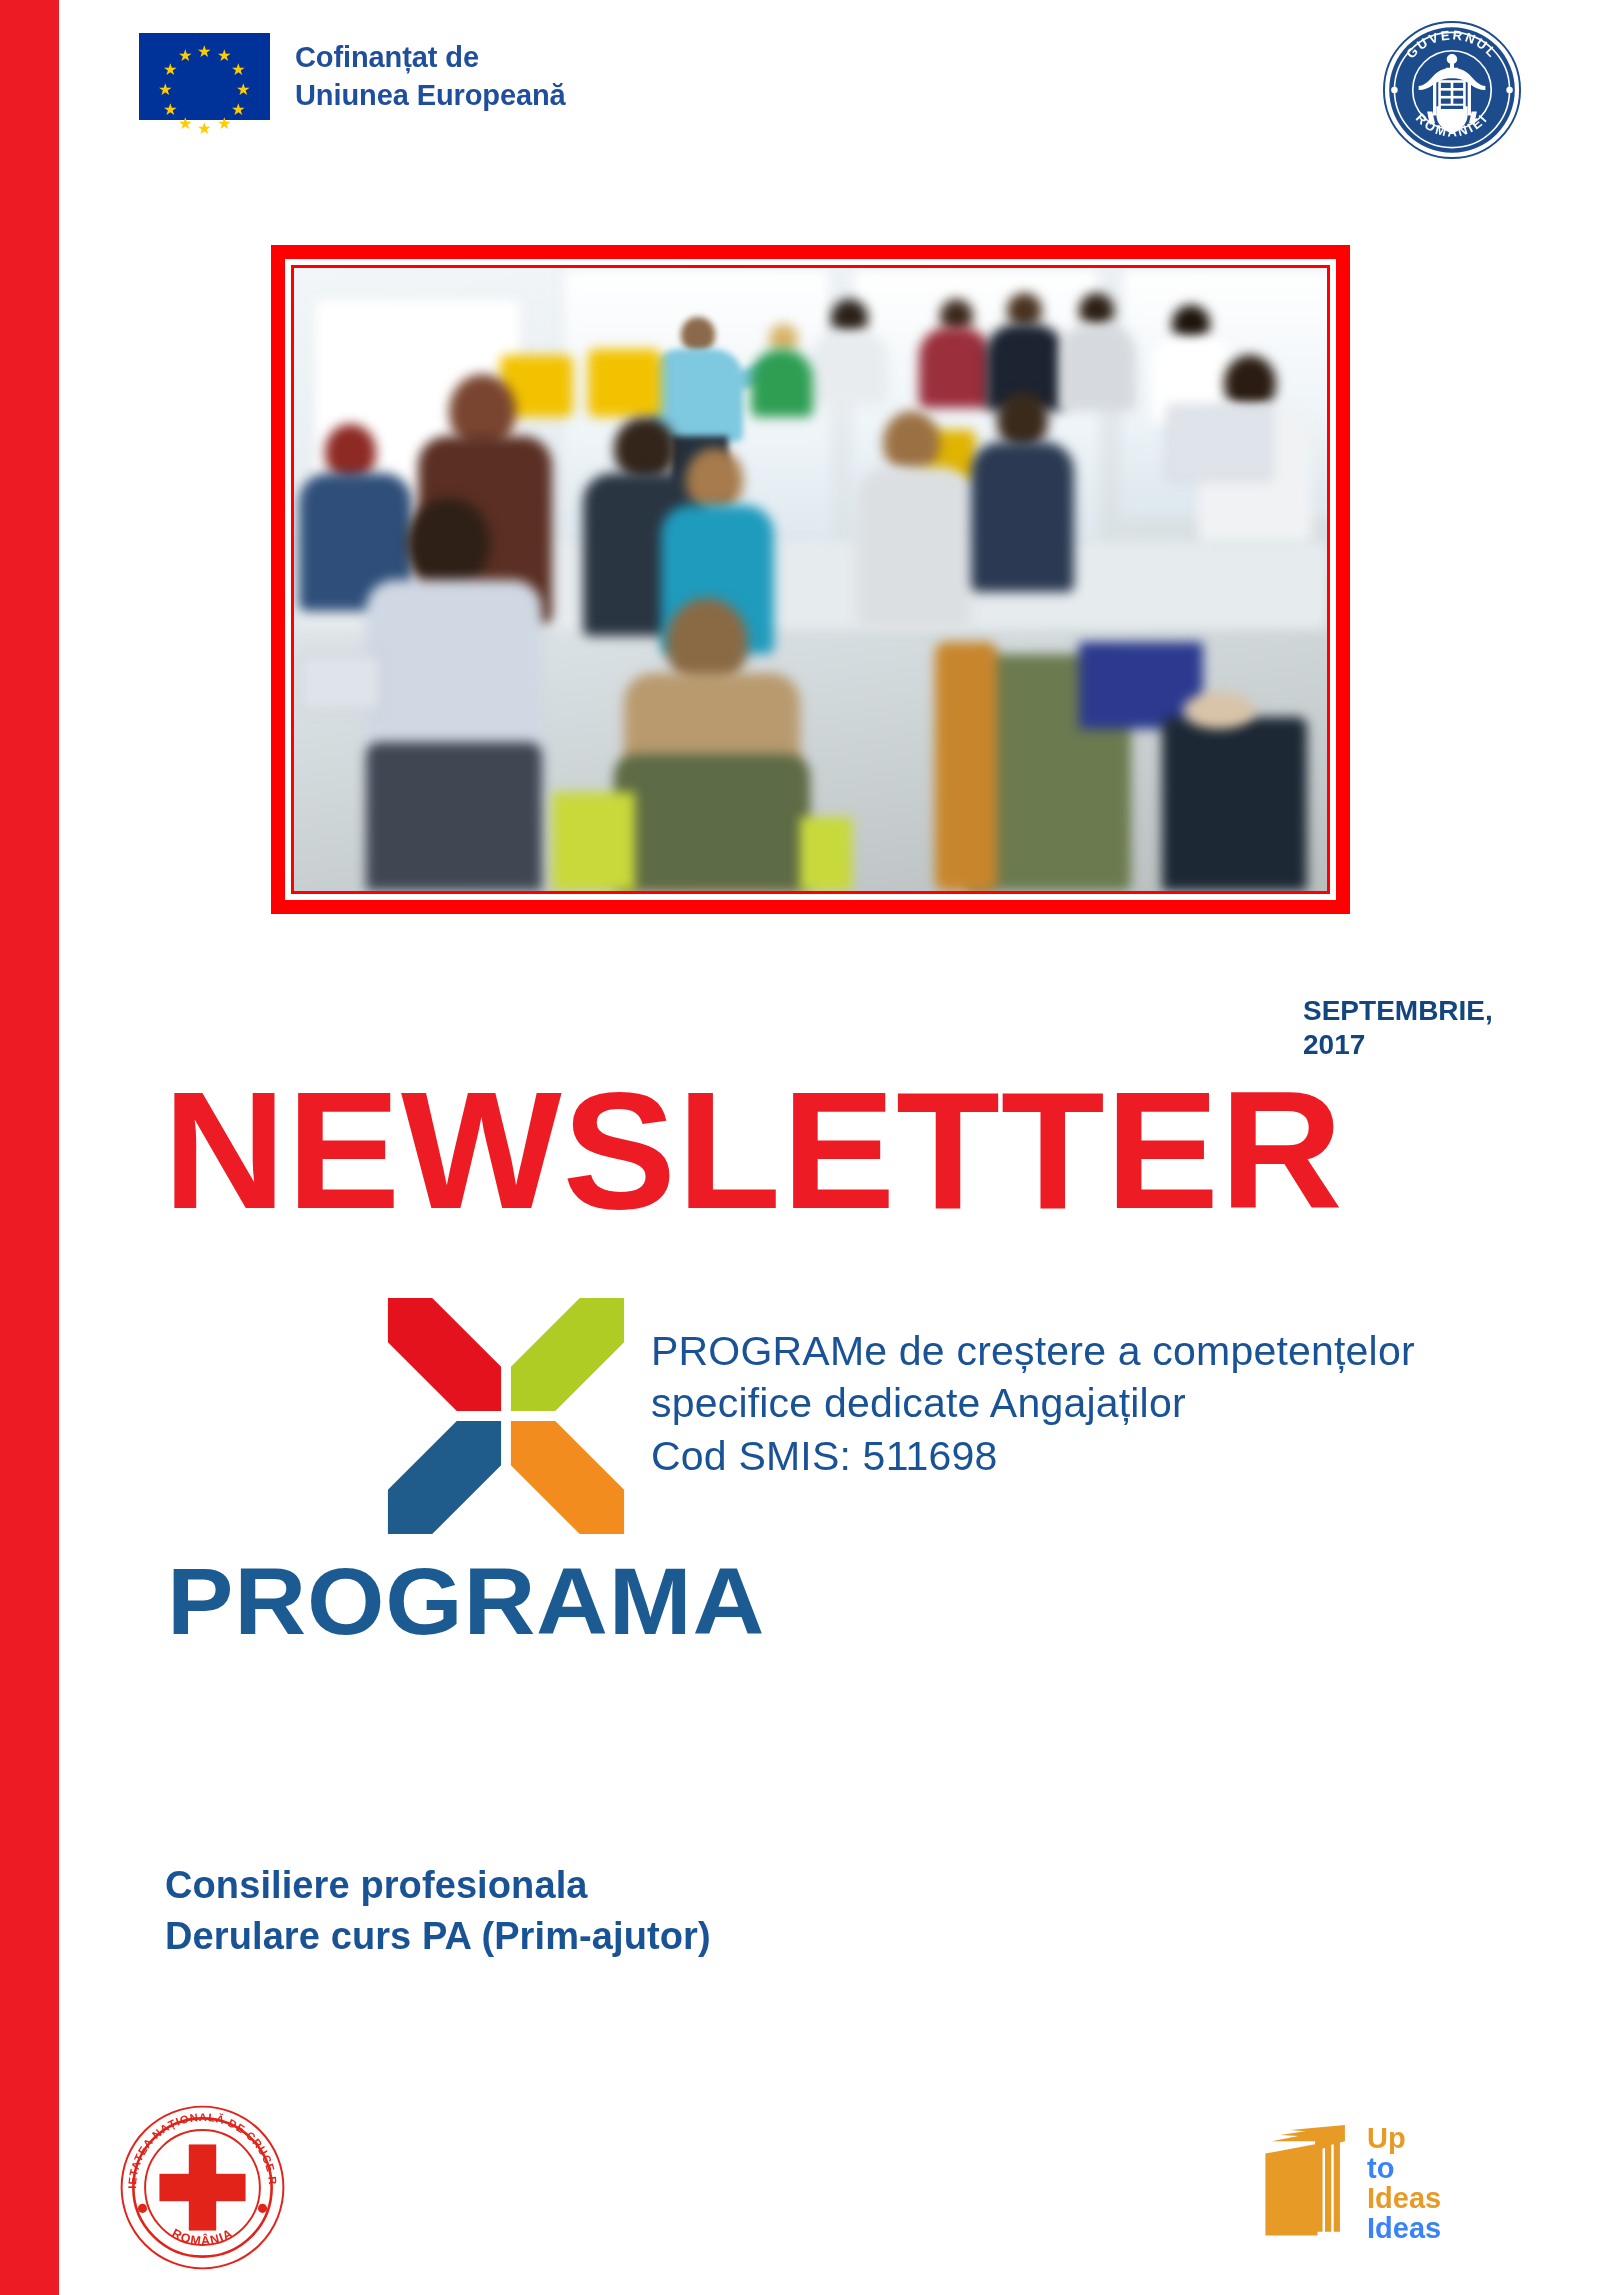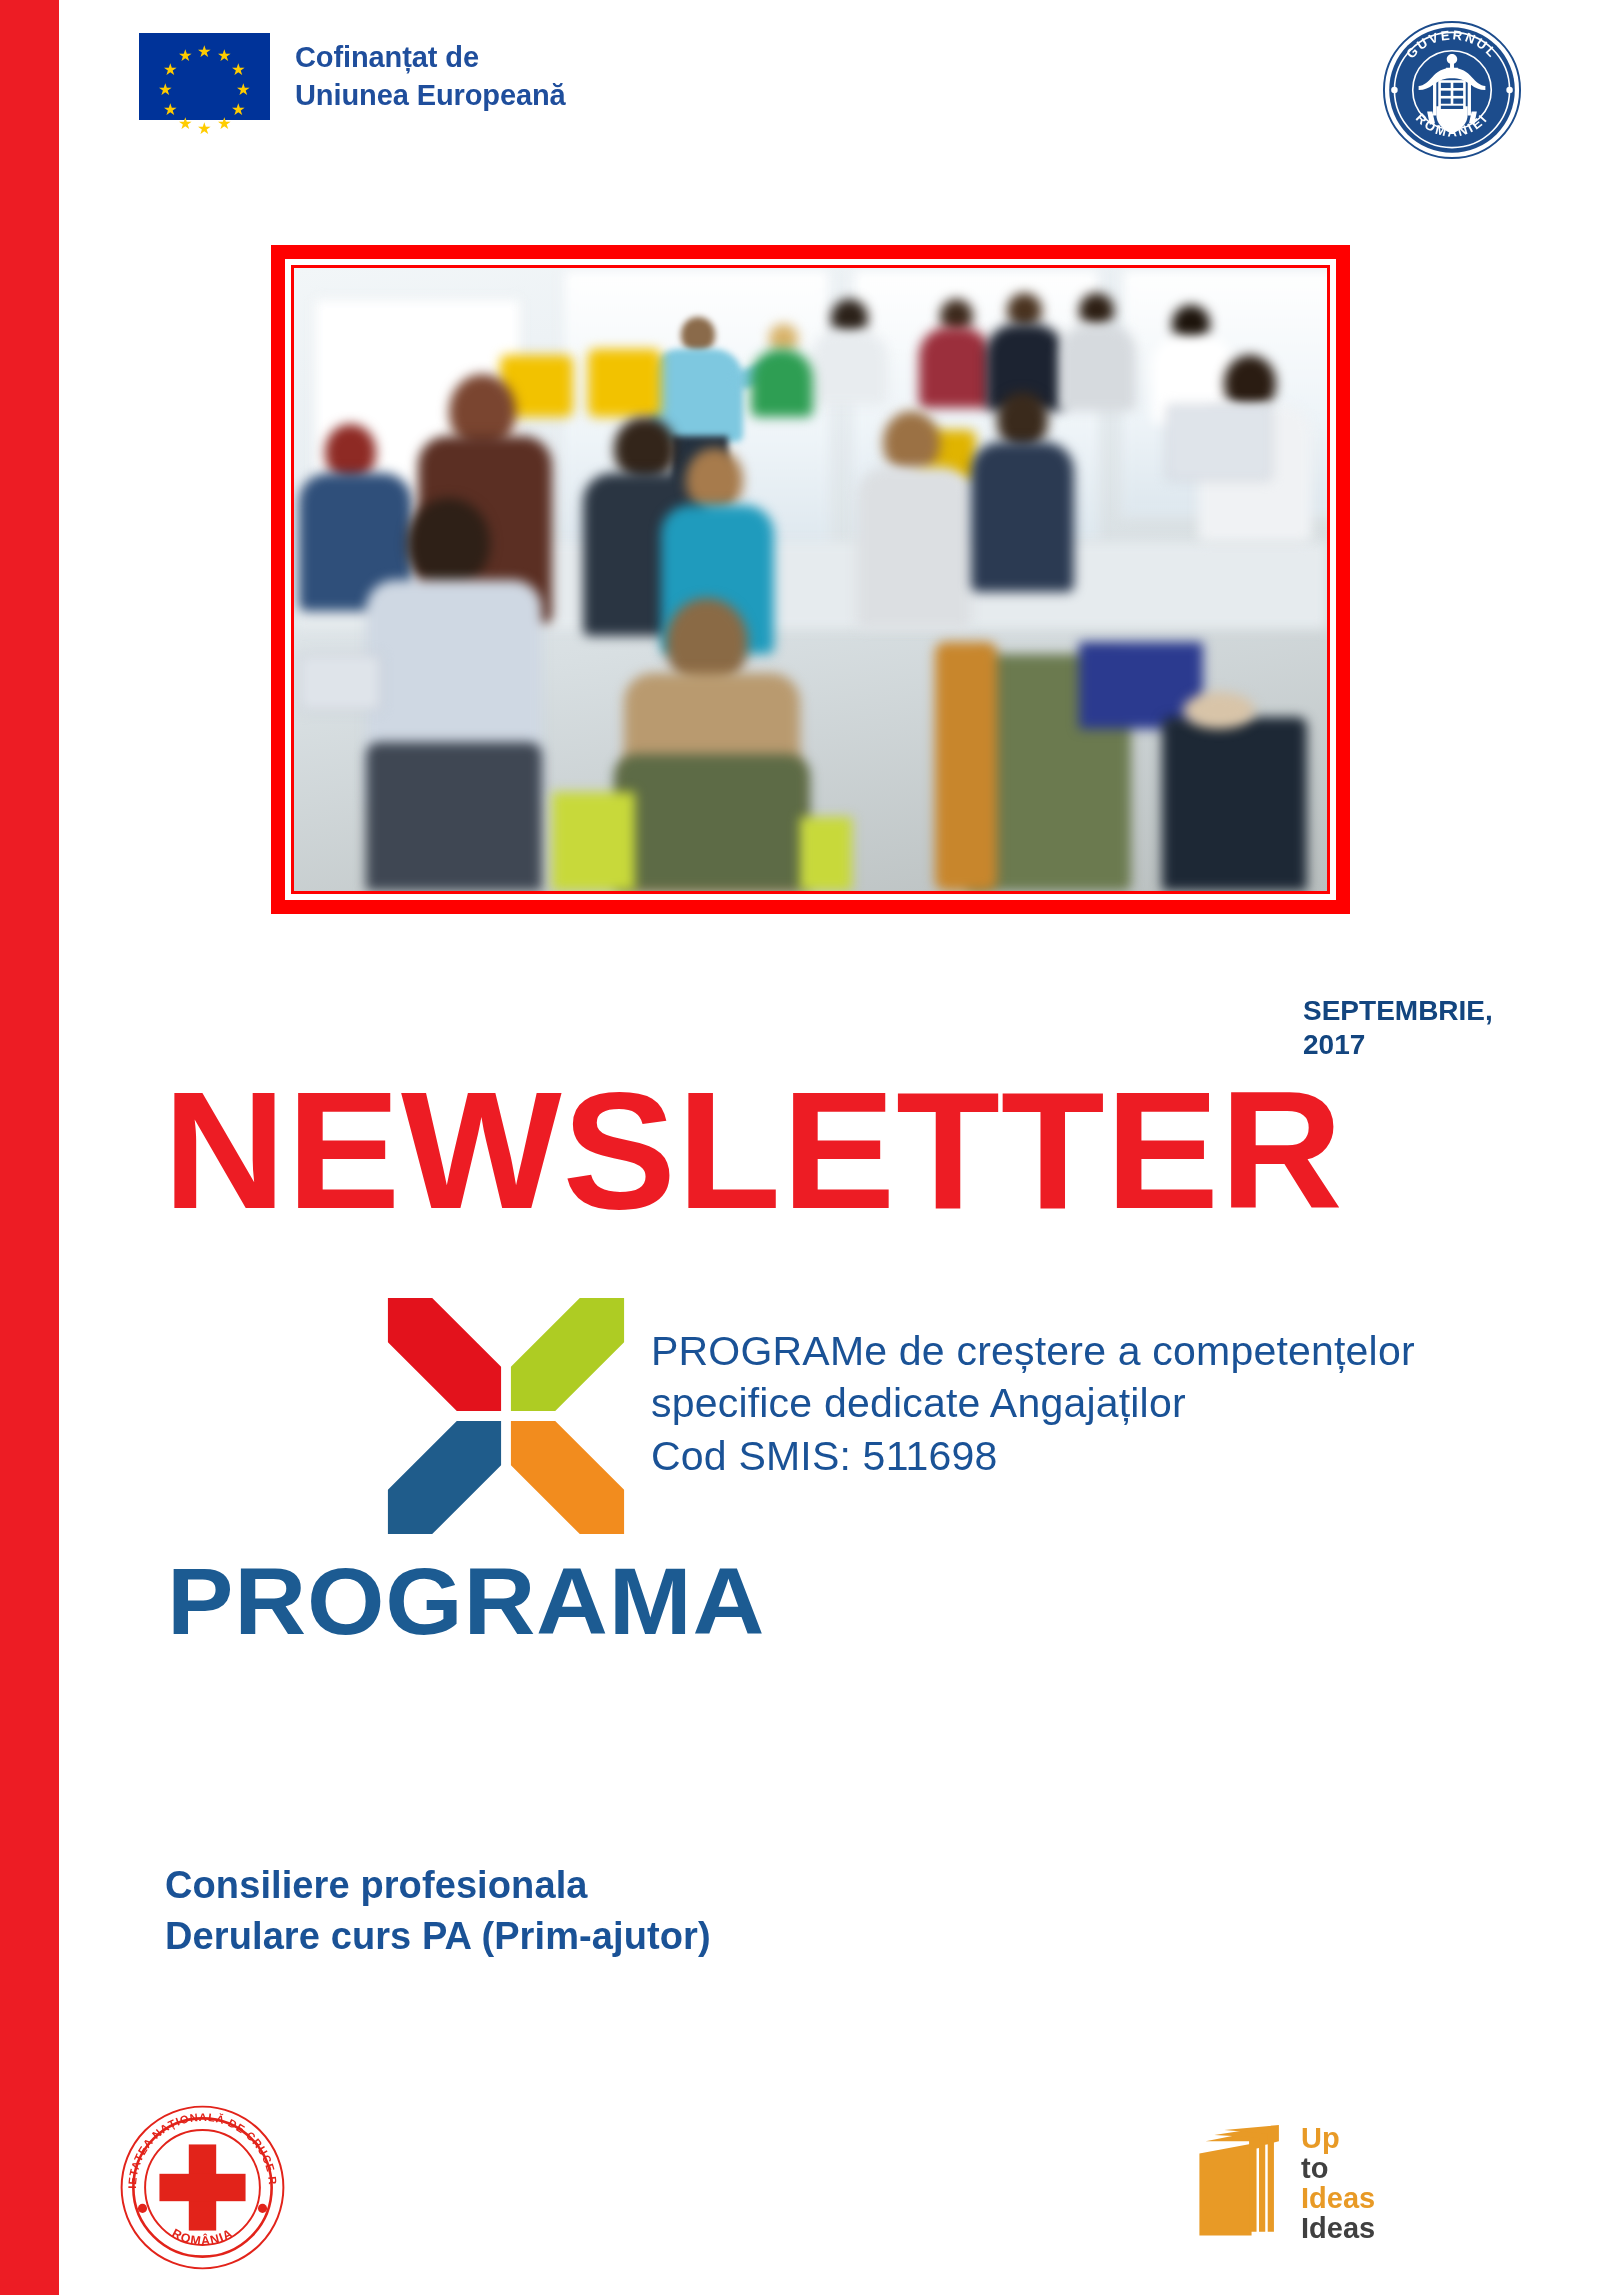--- a/index.html
+++ b/index.html
@@ -198,33 +198,33 @@
 
   
   .redcross-logo {
     position: absolute;
     left: 119px; top: 2104px;
     width: 167px; height: 167px;
   }
 
   .uptodate-logo {
     position: absolute;
-    left: 1196px; top: 2120px;
+    left: 1262px; top: 2120px;
     width: 196px; height: 150px;
   }
   .utd-text {
     position: absolute;
     left: 105px; top: 2.6px;
     line-height: 1.04;
     font-size: 29px;
     font-weight: bold;
     font-family: "Liberation Sans", sans-serif;
   }
   .utd-orange { color: #E89A26; }
-  .utd-dark { color: #404040; }
+  .utd-dark { color: #3b82f6; }
 </style>
 </head>
 <body>
 
 <div id="page">
 
   <div class="left-stripe"></div>
 
   <div class="header">
 

